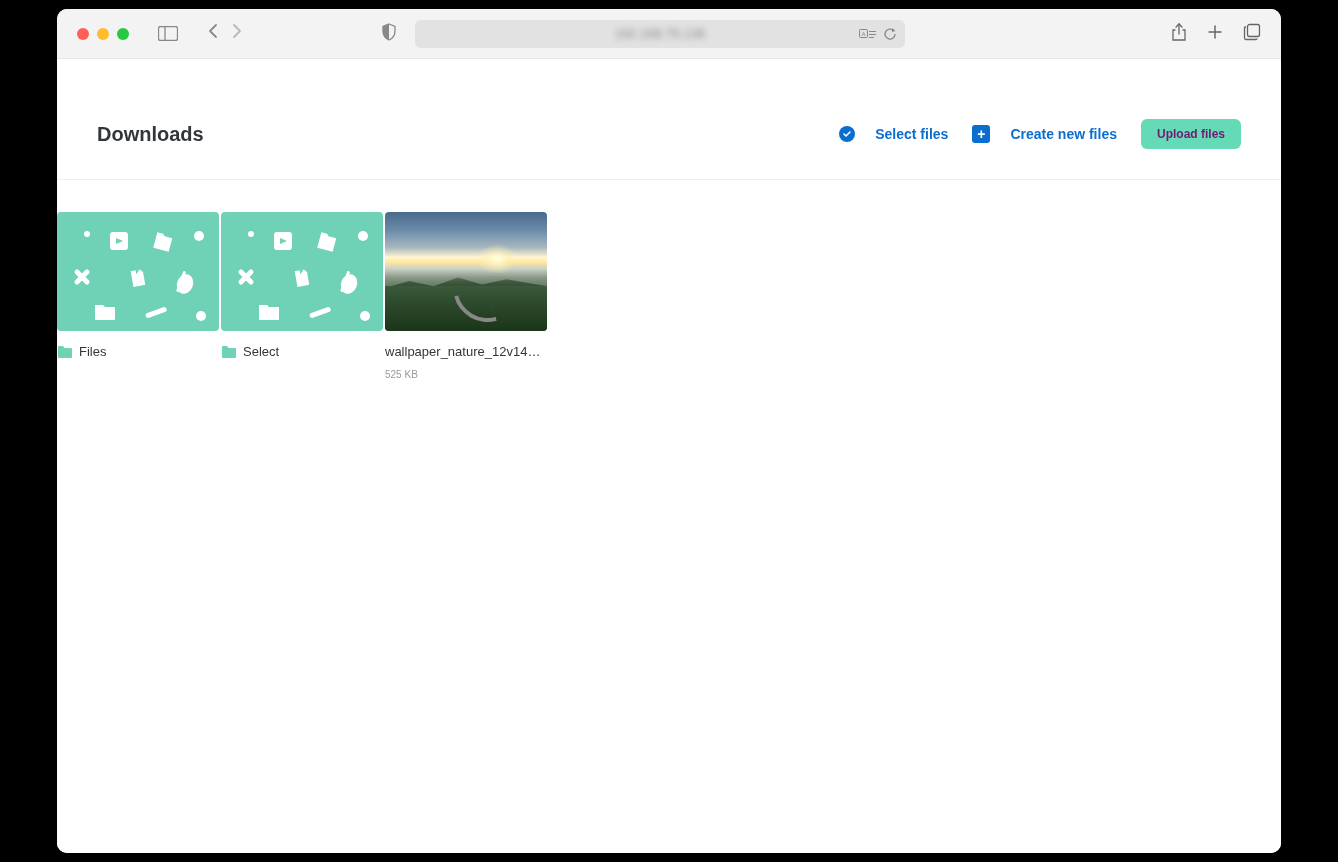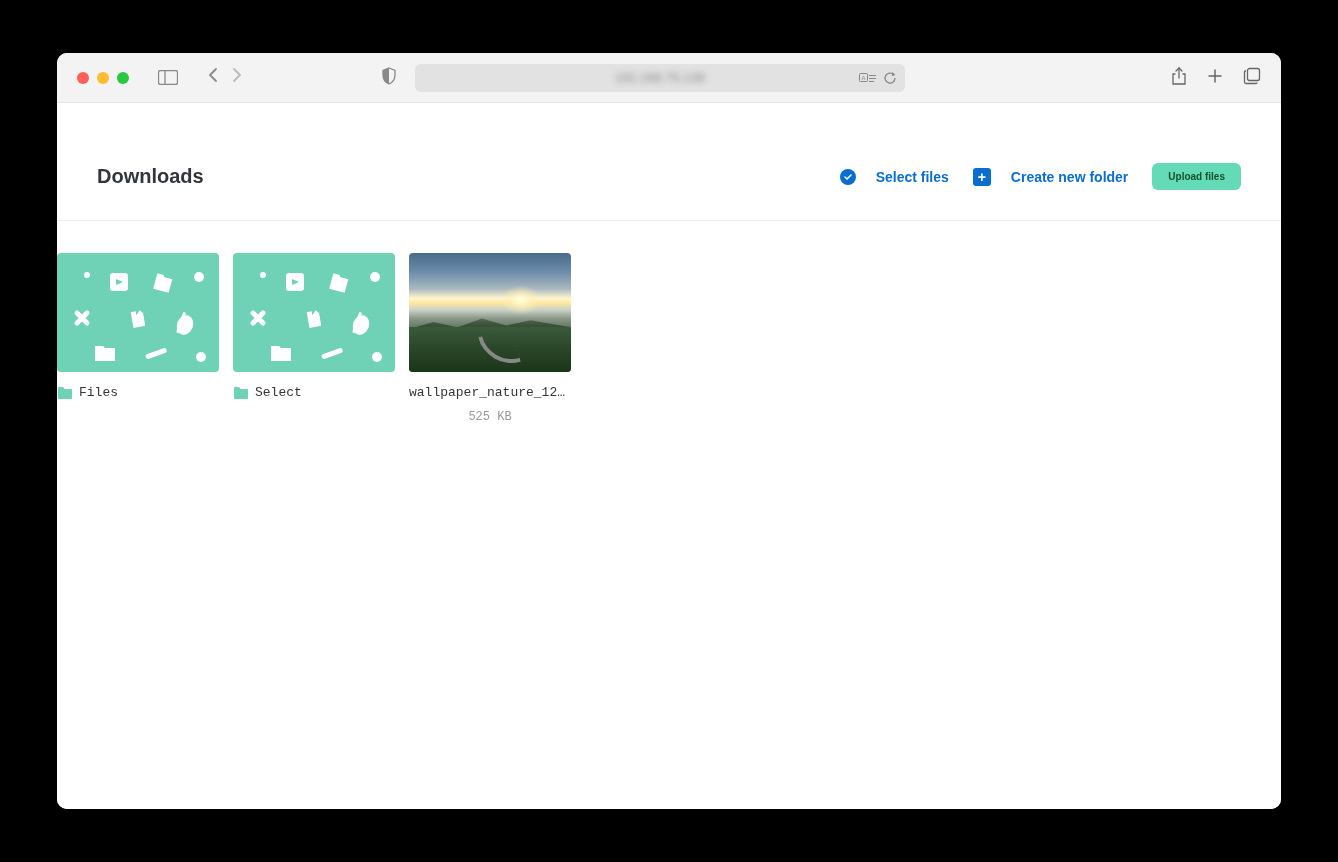--- a/index.html
+++ b/index.html
@@ -13,21 +13,21 @@
       background: #000;
       width: 1338px;
       height: 862px;
       display: flex;
       align-items: center;
       justify-content: center;
     }
     
     .browser-window {
       width: 1224px;
-      height: 756px;
+      height: 844px;
       background: #fff;
       border-radius: 10px;
       overflow: hidden;
       display: flex;
       flex-direction: column;
     }
     
     .browser-toolbar {
       height: 50px;
       background: #f3f3f3;
@@ -169,35 +169,34 @@
       display: flex;
       align-items: center;
       justify-content: center;
       color: #fff;
       font-weight: bold;
       font-size: 14px;
     }
     
     .upload-btn {
       background: #65dab7;
-      color: #14532d;
-      font-size: 10px;
+      color: #701a75;
+      font-size: 12px;
       font-weight: 600;
       padding: 8px 16px;
       border-radius: 6px;
       border: none;
       cursor: pointer;
     }
     
     .file-grid {
       padding: 32px 0 0 0;
       display: flex;
-      gap: 14px;
+      gap: 2px;
       flex-wrap: wrap;
-      font-family: Liberation Mono, monospace;
     }
     
     .file-item {
       width: 162px;
       cursor: pointer;
     }
     
     .file-thumbnail {
       width: 162px;
       height: 119px;
@@ -286,24 +285,23 @@
     
     .file-name {
       font-size: 13px;
       color: #32363a;
       white-space: nowrap;
       overflow: hidden;
       text-overflow: ellipsis;
     }
     
     .file-size {
-      font-size: 12px;
+      font-size: 10px;
       color: #999;
       margin-top: 10px;
-      text-align: center;
     }
     
     .checkmark-svg {
       width: 10px;
       height: 10px;
     }
   </style>
 </head>
 <body>
 
@@ -393,21 +391,21 @@
           <span class="action-icon-circle">
             <svg class="checkmark-svg" viewBox="0 0 10 10">
               <polyline points="2,5 4,7 8,3" fill="none" stroke="#fff" stroke-width="1.6" stroke-linecap="round" stroke-linejoin="round"></polyline>
             </svg>
           </span>
           <span>Select files</span>
         </div>
 
         <div class="action-link">
           <span class="action-icon-square">+</span>
-          <span>Create new folder</span>
+          <span>Create new files</span>
         </div>
 
         <button class="upload-btn">Upload files</button>
       </div>
     </div>
 
     <div class="file-grid">
 
       <div class="file-item">
         <div class="file-thumbnail folder-thumb">

